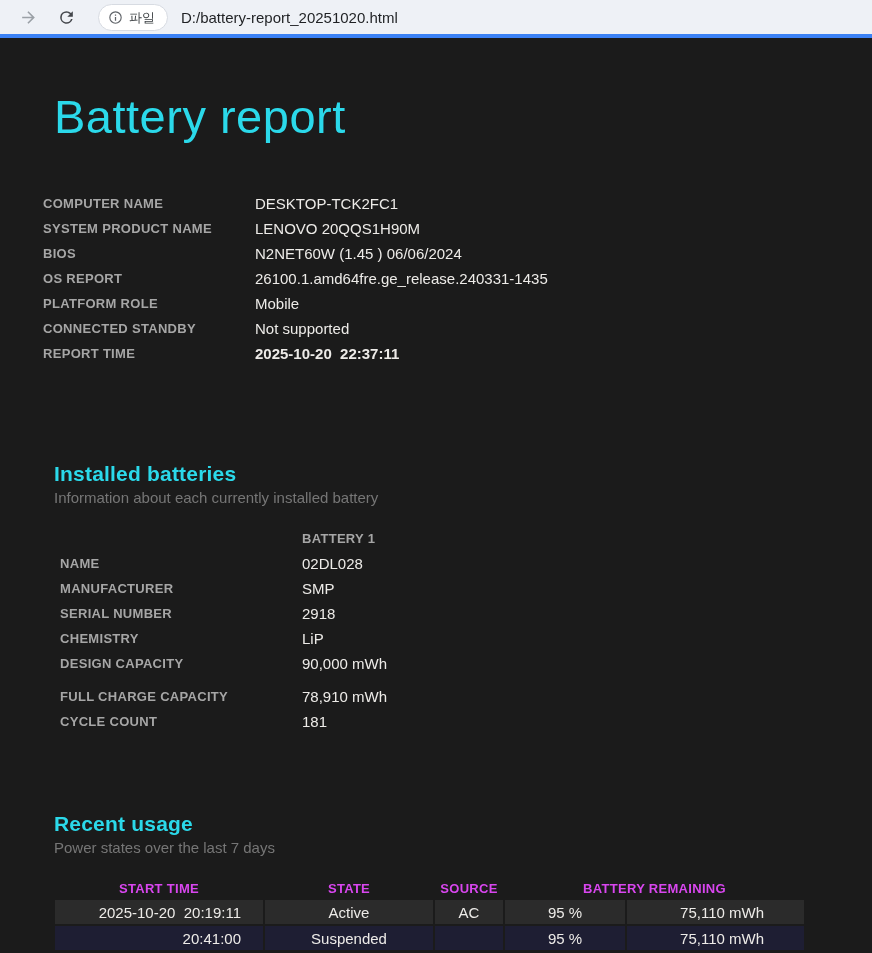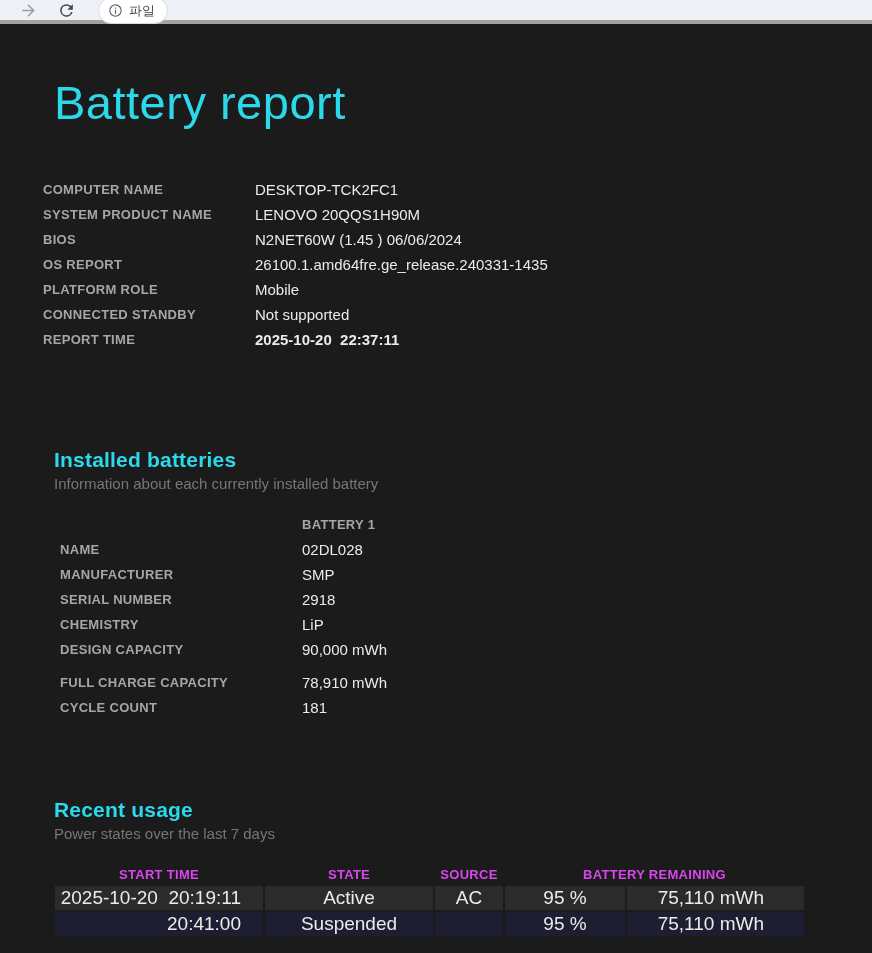--- a/index.html
+++ b/index.html
@@ -9,22 +9,22 @@
     background: #1b1b1b;
     font-family: "Liberation Sans", "DejaVu Sans", sans-serif;
     overflow: hidden;
     --accent: #2bd9ea;
     --usage-row-active: #2b2b2b;
     --usage-row-suspended: #1e1e33;
   }
 
   
   .toolbar {
-    height: 24px; background: #eef1f6;
-    border-bottom: 4px solid #a3a3a3;
+    height: 38px; background: #eef1f6;
+    border-bottom: 4px solid #3b82f6;
     display: flex; align-items: center;
     padding: 0 14px;
   }
   .nav-btn {
     width: 28px; height: 28px; border: none; background: transparent;
     display: flex; align-items: center; justify-content: center;
     padding: 0; cursor: pointer; border-radius: 50%;
   }
   .nav-btn svg { width: 19px; height: 19px; }
   .nav-btn + .nav-btn { margin-left: 10px; }
@@ -86,21 +86,21 @@
     width: 749px;
   }
   .u-head {
     height: 20px; display: flex; align-items: center; justify-content: center;
     font-size: 13px; font-weight: 700; color: #d946ef; letter-spacing: 0.3px;
   }
   .u-head.span2 { grid-column: span 2; }
   .u-row { display: contents; }
   .u-cell {
     height: 24px; display: flex; align-items: center; justify-content: center;
-    font-size: 19px; color: #edebe8; white-space: pre;
+    font-size: 15px; color: #edebe8; white-space: pre;
   }
   .u-row.row-active .u-cell { background: var(--usage-row-active); }
   .u-row.row-suspended .u-cell { background: var(--usage-row-suspended); }
   .u-cell.c-start { justify-content: flex-end; padding-right: 22px; }
   .u-cell.c-mwh { justify-content: flex-end; padding-right: 40px; }
 </style>
 </head>
 <body style="--accent: #2bd9ea; --usage-row-active: #2b2b2b; --usage-row-suspended: #1e1e33;">
 
 <div class="toolbar">
@@ -120,20 +120,21 @@
   </button>
   <div class="address-area">
     <span class="chip">
       <span style="display:flex;">
         <svg viewBox="0 0 24 24">
             <path fill="#5f6368" d="M12 2a10 10 0 1 0 0 20 10 10 0 0 0 0-20zm0 18.2A8.2 8.2 0 1 1 12 3.8a8.2 8.2 0 0 1 0 16.4zM11 7h2v2h-2V7zm0 4h2v6h-2v-6z"></path>
           </svg>
       </span>
       <span class="chip-label">파일</span>
     </span>
+    <span class="url-text">D:/battery-report_20251020.html</span>
   </div>
 </div>
 
 <div class="page">
 
   <h1 class="report-title">Battery report</h1>
 
   <div class="kv-table">
 
       <div class="kv-row">

